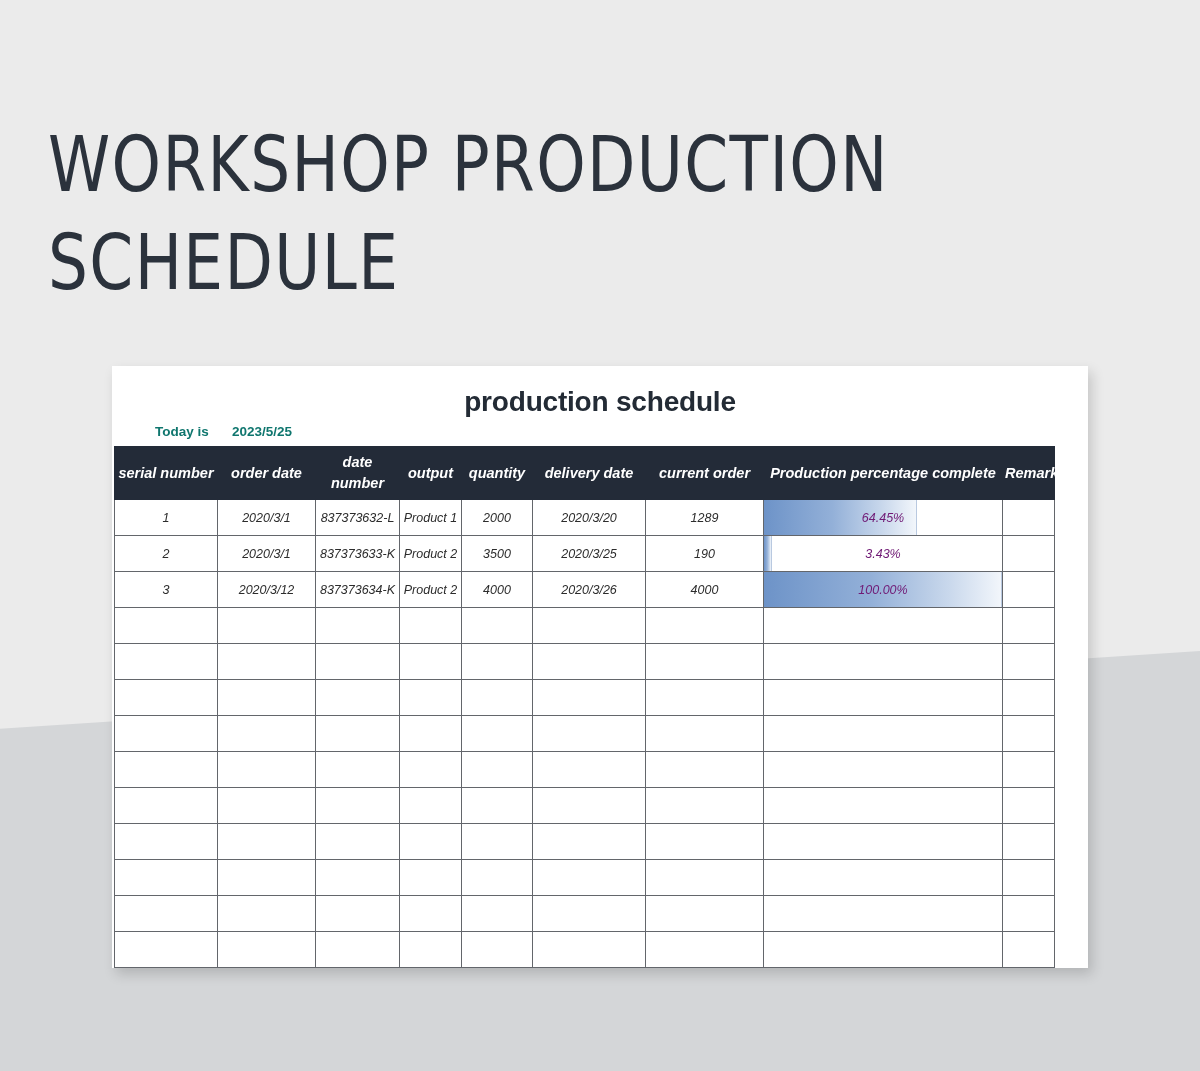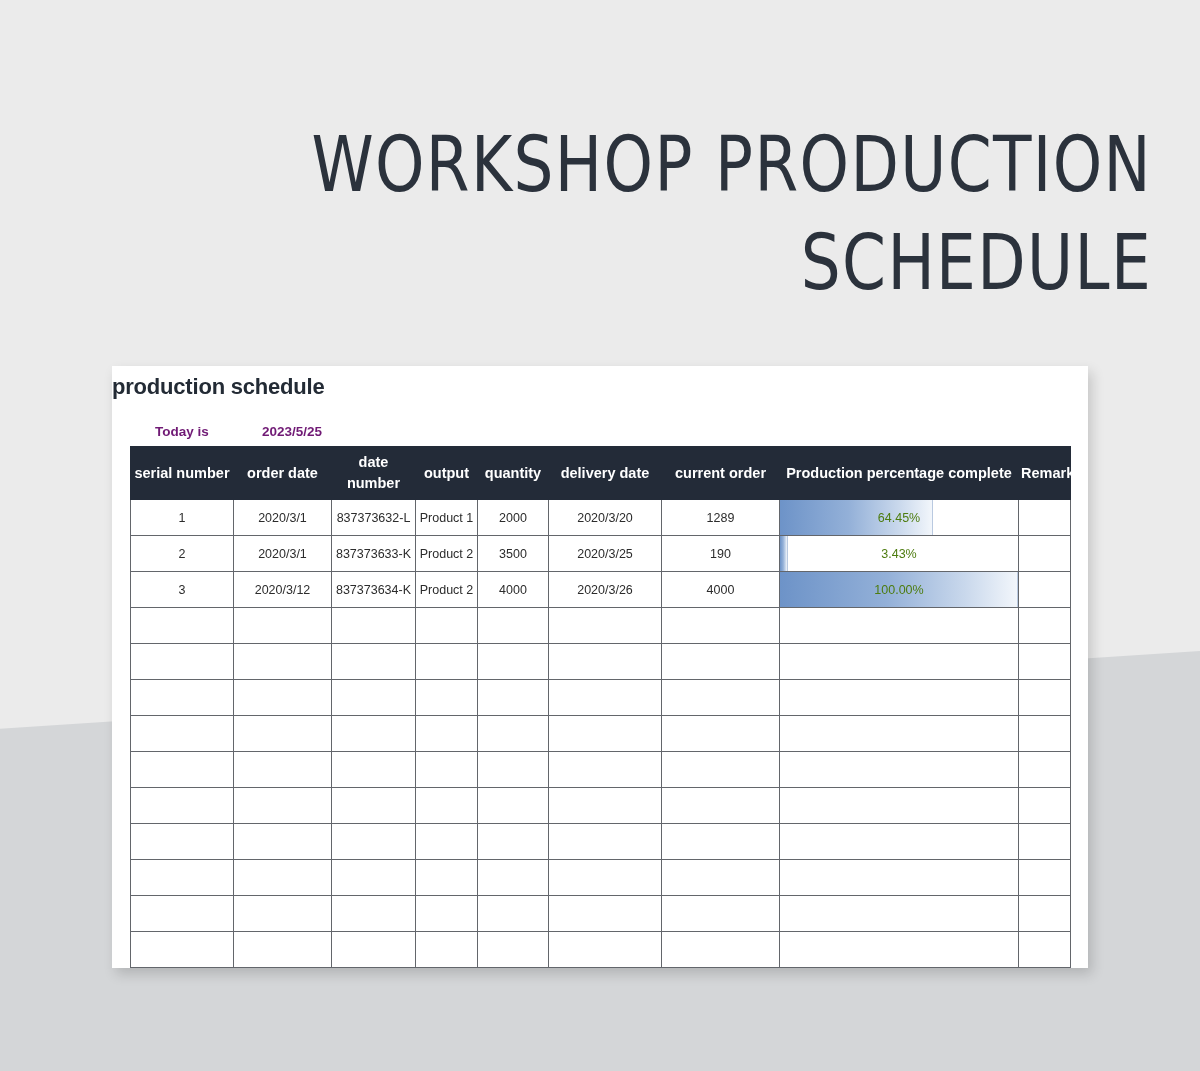--- a/index.html
+++ b/index.html
@@ -34,21 +34,21 @@
     background: #d4d6d8;
     clip-path: polygon(0% 18.5%, 100% 0%, 100% 100%, 0% 100%);
   }
 
   
   #title-block {
     position: absolute;
     z-index: 2;
     left: 0; right: 0;
     top: 116px;
-    text-align: right;
+    text-align: left;
   }
   .main-title-line {
     font-family: "DejaVu Sans Condensed", "Liberation Sans Narrow", "Liberation Sans", sans-serif;
     font-size: 76px;
     line-height: 98px;
     font-weight: 300;
     letter-spacing: 1.5px;
     color: #2b323c;
     transform: scaleX(0.92);
   }
@@ -59,49 +59,50 @@
     z-index: 3;
     left: 112px;
     top: 366px;
     width: 976px;
     height: 602px;
     background: #ffffff;
     box-shadow: 4px 6px 12px rgba(0,0,0,0.16);
   }
 
   #sheet-title {
-    text-align: left;
-    font-size: 22px;
+    text-align: center;
+    font-size: 28px;
     font-weight: bold;
     color: #232b35;
-    padding-top: 8px;
+    padding-top: 20px;
     letter-spacing: -0.2px;
   }
 
   
   #today-row {
     position: absolute;
     left: 20px;
     top: 58px;
     display: flex;
     font-size: 13.5px;
     font-weight: bold;
-    color: #701a75;
+    color: #0f766e;
   }
   #today-label { width: 100px; text-align: center; }
-  #today-value { width: 120px; text-align: center; }
+  #today-value { width: 120px; }
 
   
   #sched-table {
     position: absolute;
-    left: 18px;
+    left: 2px;
     top: 80px;
     width: 940px;
     border-collapse: collapse;
     table-layout: fixed;
+    font-style: italic;
   }
   #sched-table th {
     background: #232b38;
     color: #ffffff;
     font-size: 14.5px;
     font-weight: bold;
     line-height: 1.45;
     padding: 5px 2px;
     height: 42px;
     border: 1px solid #232b38;
@@ -142,21 +143,21 @@
     background: linear-gradient(to right, #6d93c8 0%, #93b0d8 45%, #c9d8ec 78%, #f2f6fb 100%);
     border-right: 1px solid #b9c9e0;
   }
   .pct-text {
     position: relative;
     z-index: 2;
     display: block;
     line-height: 34px;
     text-align: center;
     font-size: 12.5px;
-    color: #4d7c0f;
+    color: #701a75;
   }
 </style>
 </head>
 <body>
 
 <div id="bg-wrap">
   <div id="bg-upper"></div>
   <div id="bg-lower"></div>
 </div>
 

